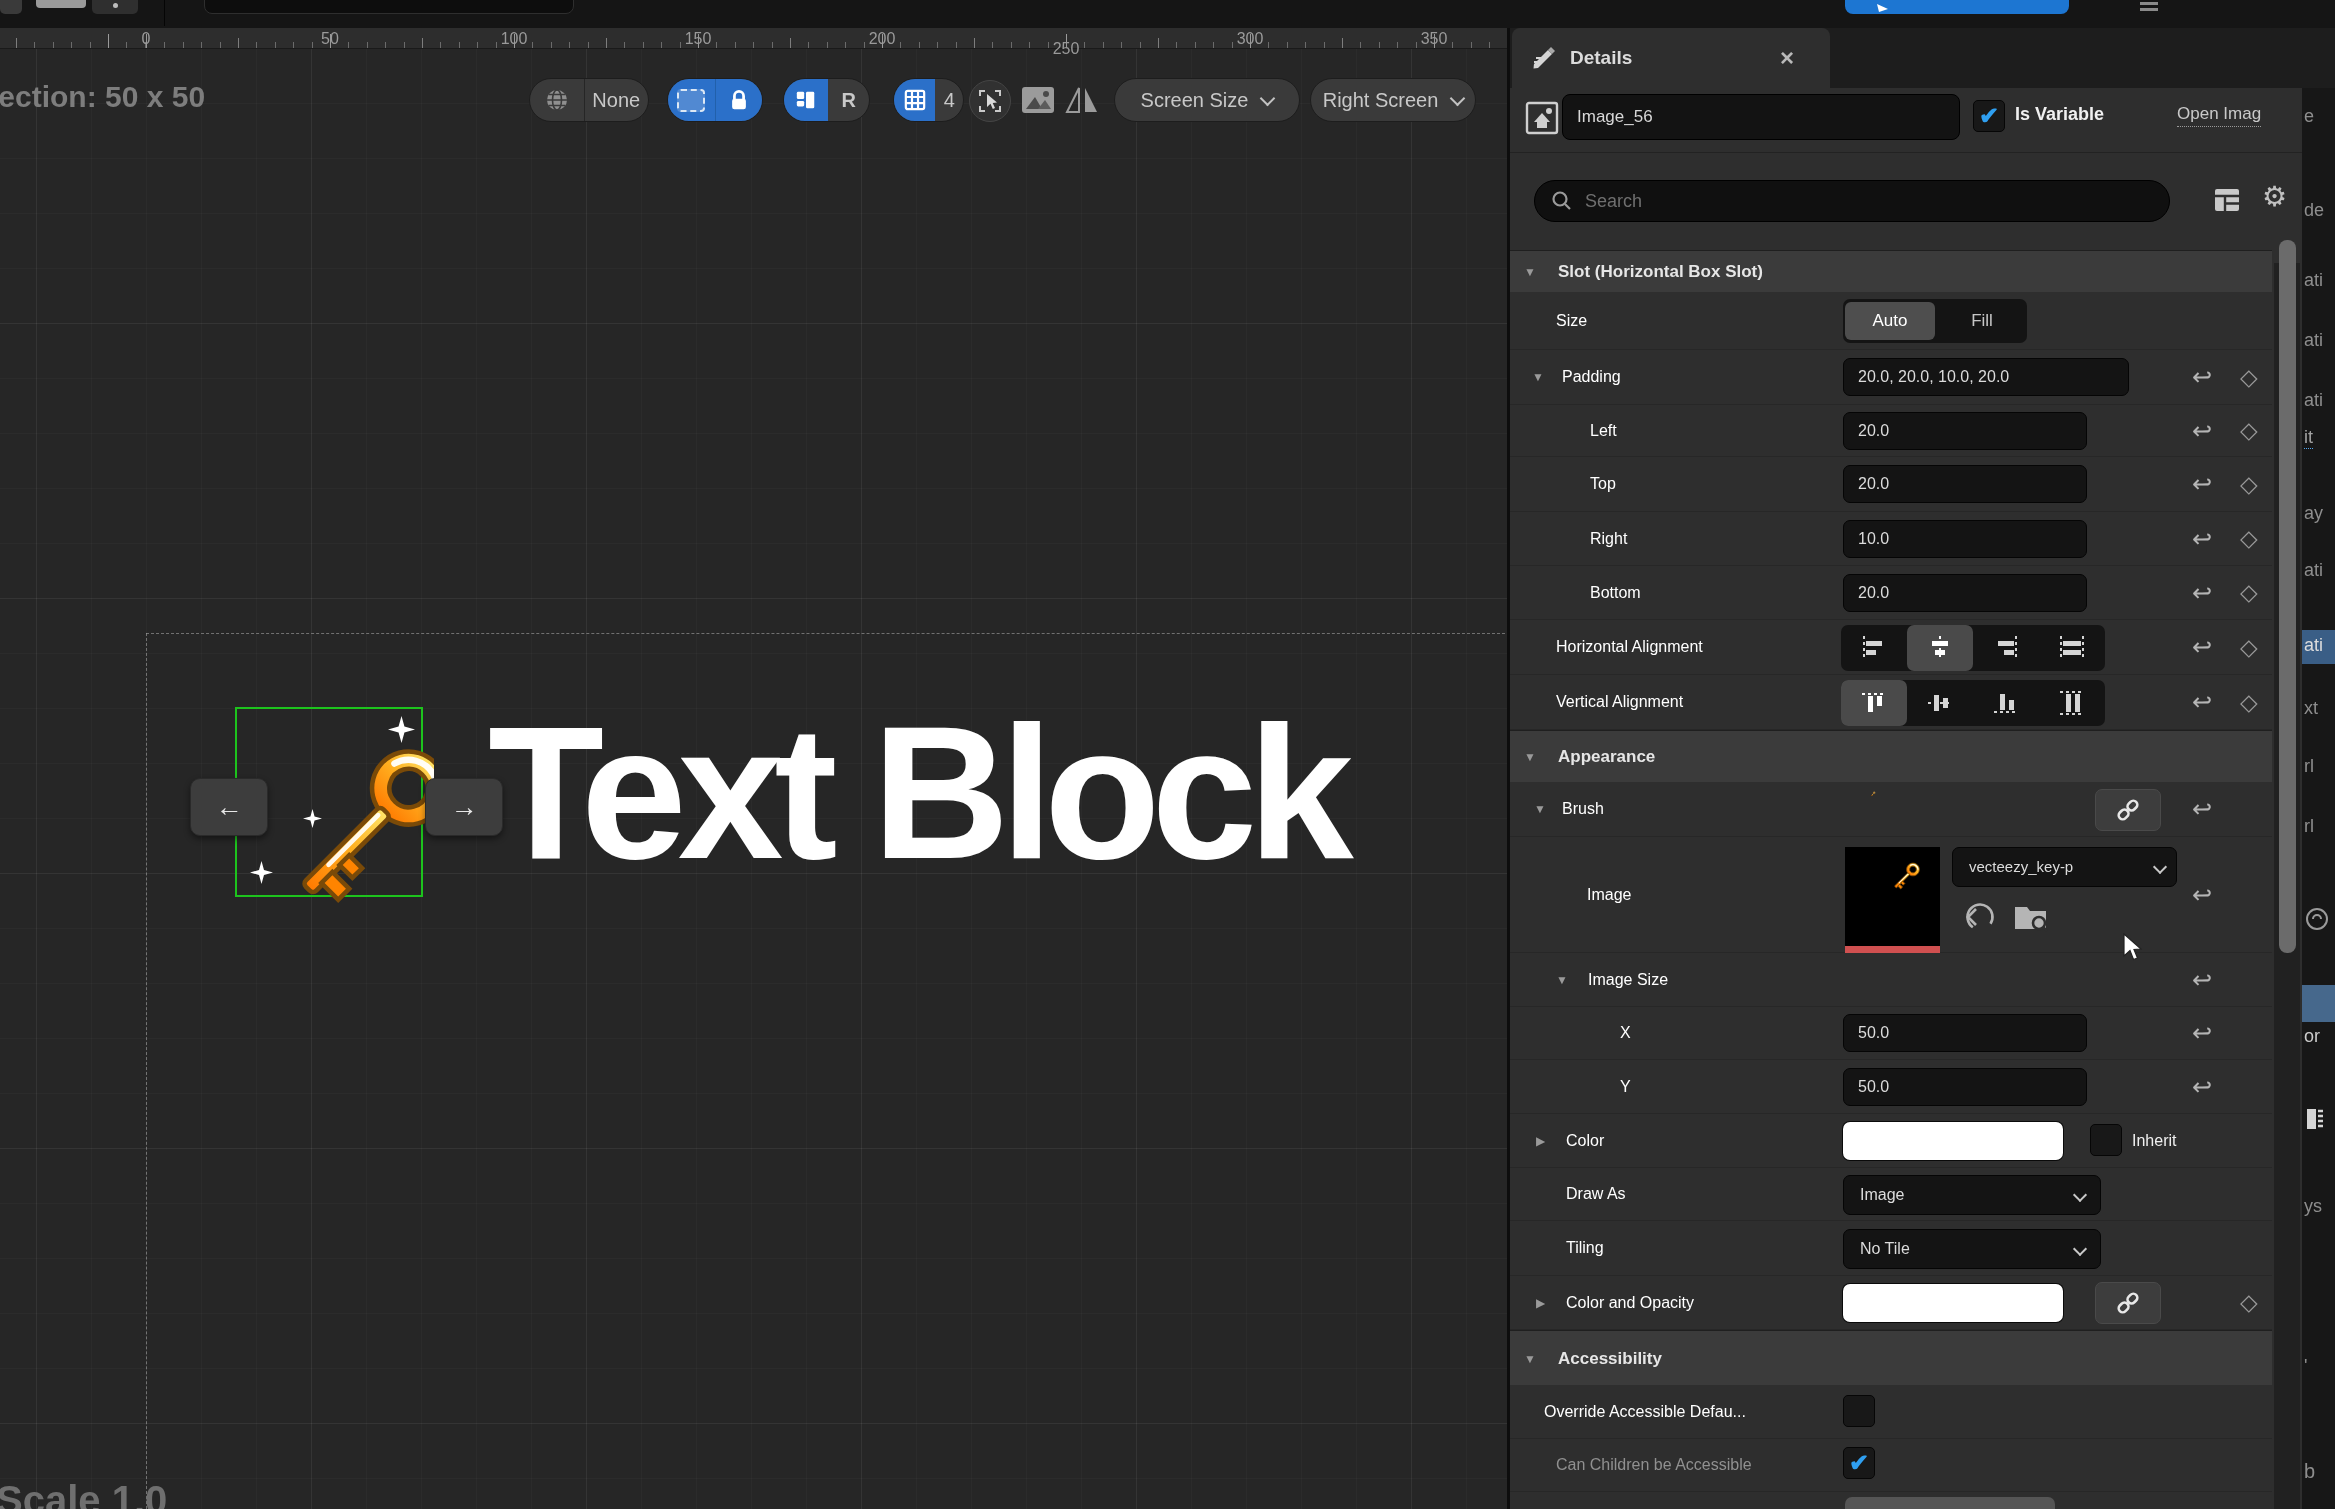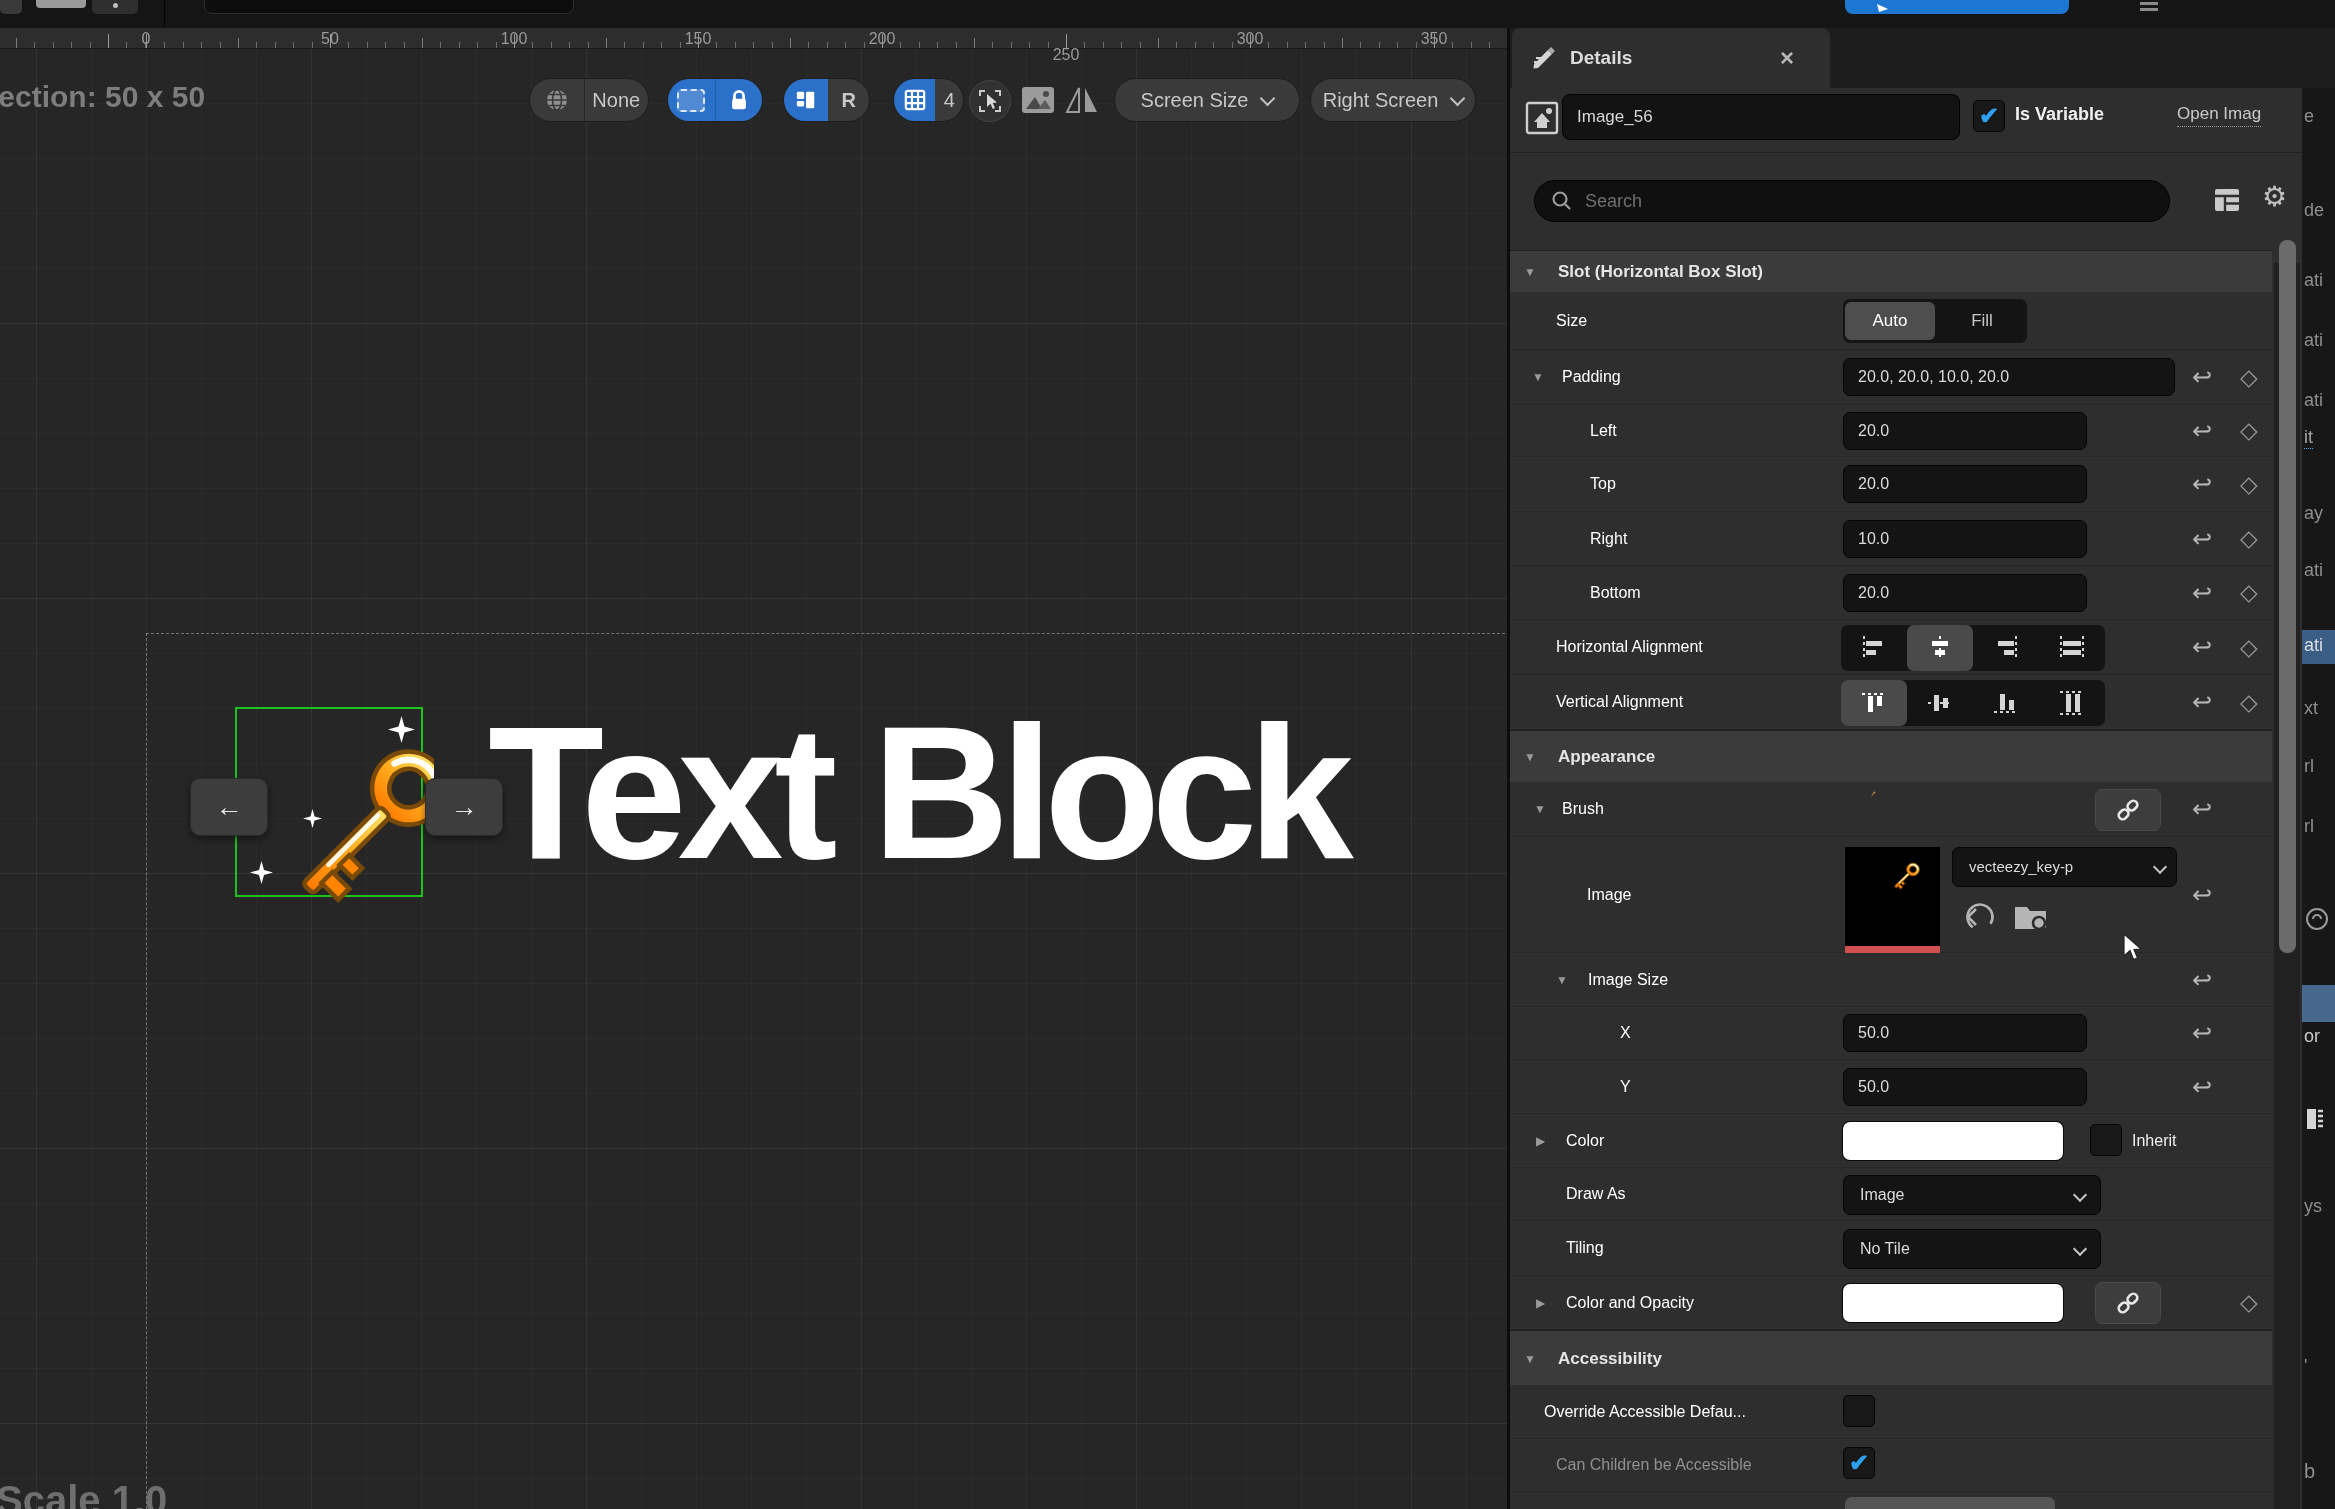--- a/index.html
+++ b/index.html
@@ -149,21 +149,21 @@
     <div class="ruler">
       <div class="ticks-minor"></div>
       <div class="ticks-mid"></div>
       <div class="ticks-major"></div>
     </div>
     <span class="rlabel" style="left:146px;top:2px">0</span>
     <span class="rlabel" style="left:330px;top:2px">50</span>
     <span class="rlabel" style="left:514px;top:2px">100</span>
     <span class="rlabel" style="left:698px;top:2px">150</span>
     <span class="rlabel" style="left:882px;top:2px">200</span>
-    <span class="rlabel" style="left:1066px;top:18px">250</span>
+    <span class="rlabel" style="left:1066px;top:12px">250</span>
     <span class="rlabel" style="left:1250px;top:2px">300</span>
     <span class="rlabel" style="left:1434px;top:2px">350</span>
 
     <div class="selinfo">lection: 50 x 50</div>
 
     <div class="pill" style="left:529px;width:120px">
       <div class="seg" style="width:54px;border-right:1px solid #262626">
         <svg width="24" height="24" viewBox="0 0 24 24">
           <circle cx="12" cy="12" r="10" fill="#8f8f8f"></circle>
           <ellipse cx="12" cy="12" rx="4.5" ry="10" fill="none" stroke="#3a3a3a" stroke-width="1.6"></ellipse>
@@ -323,21 +323,21 @@
           <div class="opt sel">Auto</div>
           <div class="opt">Fill</div>
         </div>
       </div>
 
       <div class="prow" style="top:262px;height:55px">
         <span class="rowtri" style="left:22px">
             <span class="tri">▼</span>
           </span>
         <span class="lbl" style="left:52px">Padding</span>
-        <div class="field" style="left:333px;top:8px;width:332px">20.0, 20.0, 10.0, 20.0</div>
+        <div class="field" style="left:333px;top:8px;width:286px">20.0, 20.0, 10.0, 20.0</div>
         <span class="revert">↩</span>
         <span class="diamond">◇</span>
       </div>
 
       <div class="prow" style="top:317px;height:52px">
         <span class="lbl" style="left:80px">Left</span>
         <div class="field" style="left:333px;top:7px;width:244px">20.0</div>
         <span class="revert">↩</span>
         <span class="diamond">◇</span>
       </div>

